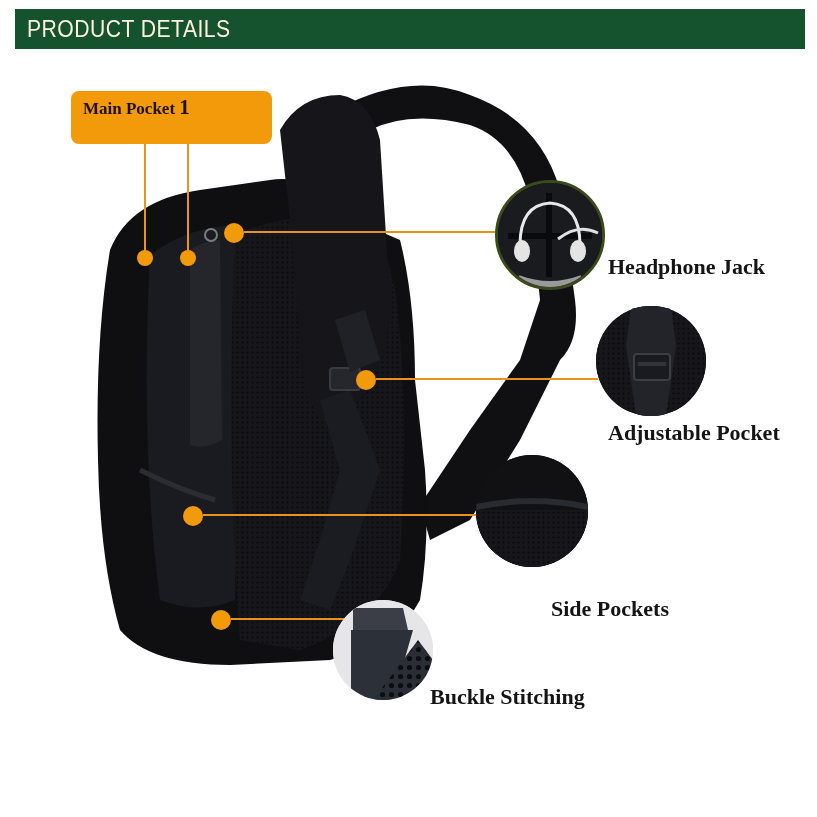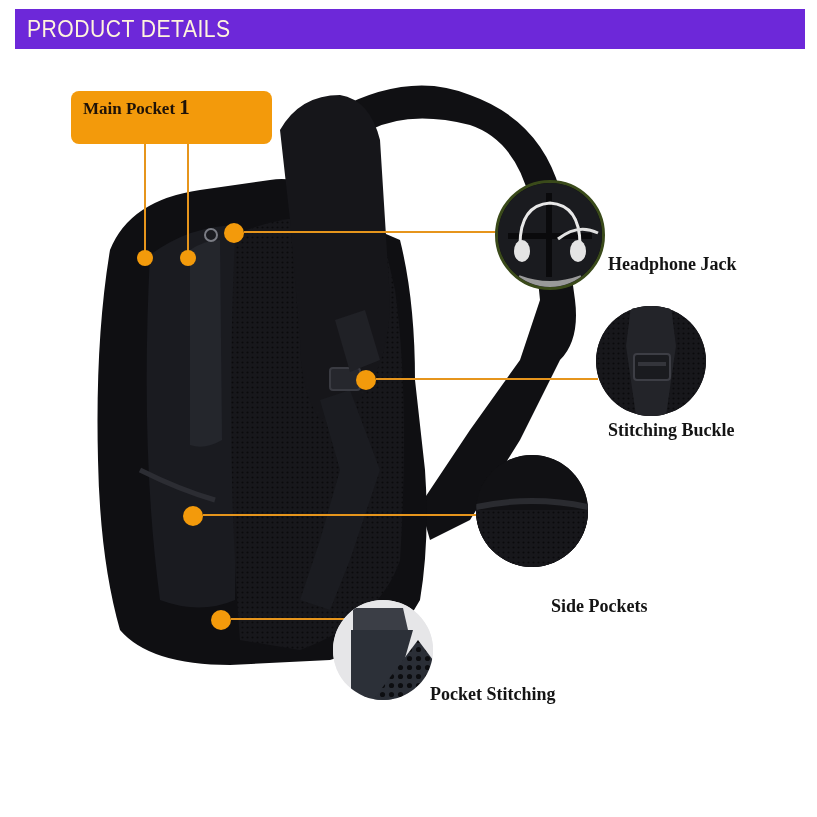--- a/index.html
+++ b/index.html
@@ -1,27 +1,27 @@
 <!DOCTYPE html>
 <html><head>
 <meta charset="utf-8">
 <style>
   html, body { margin:0; padding:0; background:#ffffff; }
   body { width:817px; height:817px; position:relative; overflow:hidden; font-family:"Liberation Serif", serif; }
-  .banner { position:absolute; left:15px; top:9px; width:790px; height:40px; background:#6d28d9; }
+  .banner { position:absolute; left:15px; top:9px; width:790px; height:40px; background:#14532d; }
   .banner-title { position:absolute; left:12px; top:7px; color:#fff4dd; font-family:"Liberation Sans", sans-serif; font-size:23px; letter-spacing:0.5px; transform:scaleX(0.92); transform-origin:left; }
   .pocket-box { position:absolute; left:71px; top:91px; width:201px; height:53px; background:#f39a0b; border-radius:8px; }
   .pocket-1 { position:absolute; left:12px; top:4px; font-weight:bold; font-size:17px; color:#1e1208; white-space:nowrap;text-align:center; }
   .pocket-2 { position:absolute; left:47px; top:25px; font-weight:bold; font-size:17px; color:#1e1208; white-space:nowrap; }
   .num { font-size:21px; }
   .leader { position:absolute; background:#e6951c; }
   .dot { position:absolute; width:16px; height:16px; border-radius:50%; background:#f39a0b; }
   .dot.big { width:20px; height:20px; }
   .callout { position:absolute; border-radius:50%; overflow:hidden; }
-  .label { position:absolute; font-weight:bold; font-size:18px; color:#141414; white-space:nowrap;text-align:right; }
+  .label { position:absolute; font-weight:bold; font-size:22px; color:#141414; white-space:nowrap;text-align:right; }
   svg { display:block; }
 </style>
 </head>
 <body>
 
 <div class="banner">
   <span class="banner-title">PRODUCT DETAILS</span>
 </div>
 
 <div style="position:absolute;left:0;top:0;width:817px;height:817px;">
@@ -90,21 +90,21 @@
 <div class="dot big" style="left:356px;top:370px;"></div>
 <div class="leader" style="left:376px;top:378px;width:222px;height:2px;"></div>
 <div class="callout" style="left:596px;top:306px;width:110px;height:110px;background:#141417;">
   <svg width="110" height="110" viewBox="0 0 110 110">
     <rect width="110" height="110" fill="url(#mesh)"></rect>
     <path d="M35 0 L75 0 L80 40 L70 110 L40 110 L30 40 Z" fill="#232429"></path>
     <rect x="38" y="48" width="36" height="26" rx="3" fill="#1a1b1f" stroke="#3d3e45" stroke-width="2"></rect>
     <rect x="42" y="56" width="28" height="4" fill="#34353b"></rect>
   </svg>
 </div>
-<div class="label" style="left:608px;top:420px;">Stitching Buckle</div>
+<div class="label" style="left:608px;top:420px;">Adjustable Pocket</div>
 
 <div class="dot big" style="left:183px;top:506px;"></div>
 <div class="leader" style="left:203px;top:514px;width:278px;height:2px;"></div>
 <div class="callout" style="left:476px;top:455px;width:112px;height:112px;background:#121215;">
   <svg width="112" height="112" viewBox="0 0 112 112">
     <rect width="112" height="112" fill="#111114"></rect>
     <rect x="0" y="55" width="112" height="57" fill="url(#mesh)"></rect>
     <path d="M0 52 Q56 40 112 52" fill="none" stroke="#2a2b30" stroke-width="6"></path>
   </svg>
 </div>
@@ -113,13 +113,13 @@
 <div class="dot big" style="left:211px;top:610px;"></div>
 <div class="leader" style="left:231px;top:618px;width:118px;height:2px;"></div>
 <div class="callout" style="left:333px;top:600px;width:100px;height:100px;background:#e8e8ea;">
   <svg width="100" height="100" viewBox="0 0 100 100">
     <rect width="100" height="100" fill="#e6e6e8"></rect>
     <path d="M20 8 L70 8 L75 30 L20 30 Z" fill="#3b3e46"></path>
     <path d="M18 30 L80 30 L60 100 L18 100 Z" fill="#2c3038"></path>
     <path d="M40 100 L85 40 L100 60 L100 100 Z" fill="url(#mesh2)"></path>
   </svg>
 </div>
-<div class="label" style="left:430px;top:684px;">Pocket Stitching</div>
+<div class="label" style="left:430px;top:684px;">Buckle Stitching</div>
 
 </body></html>

